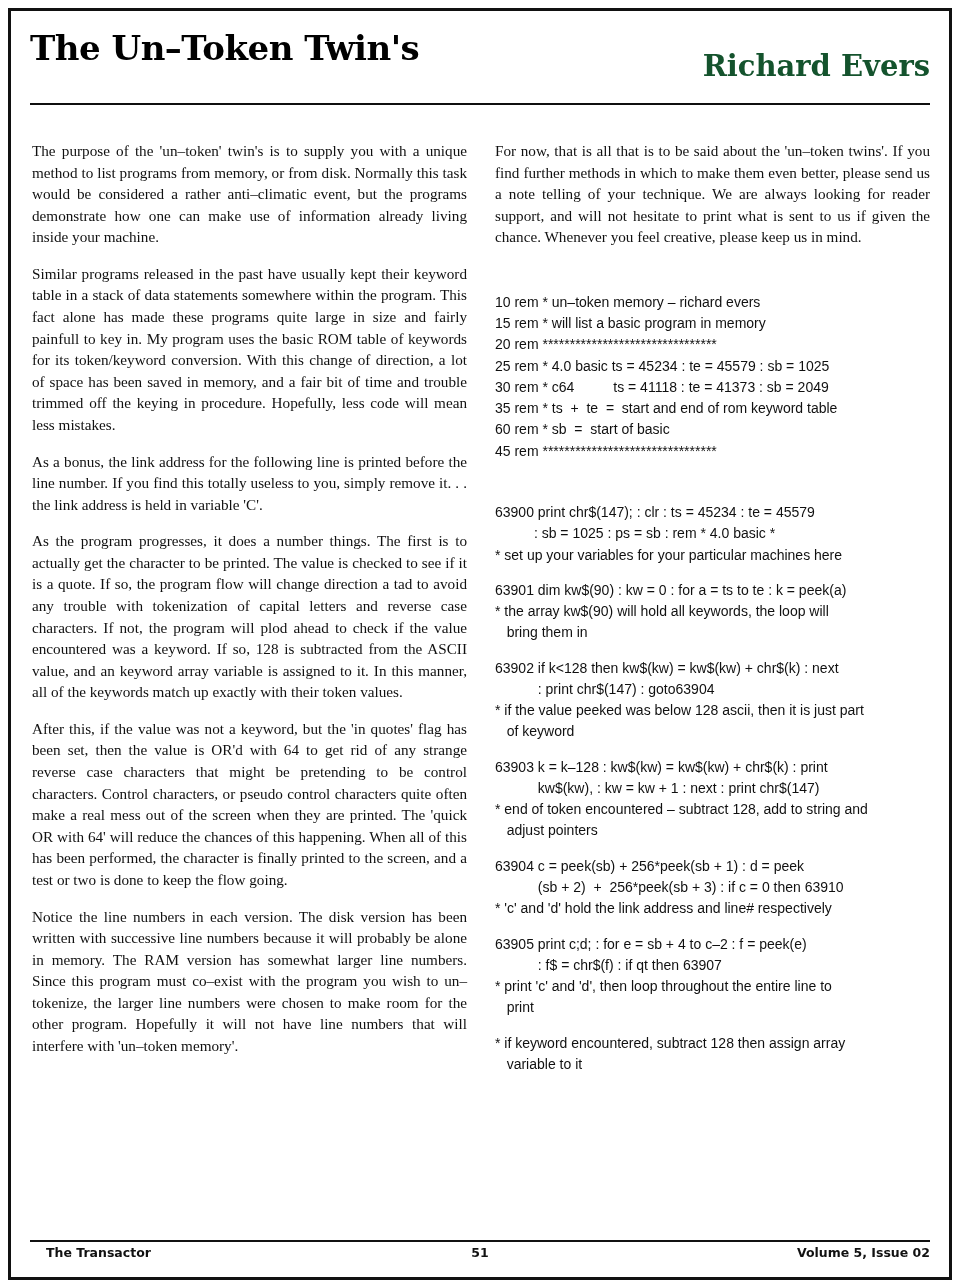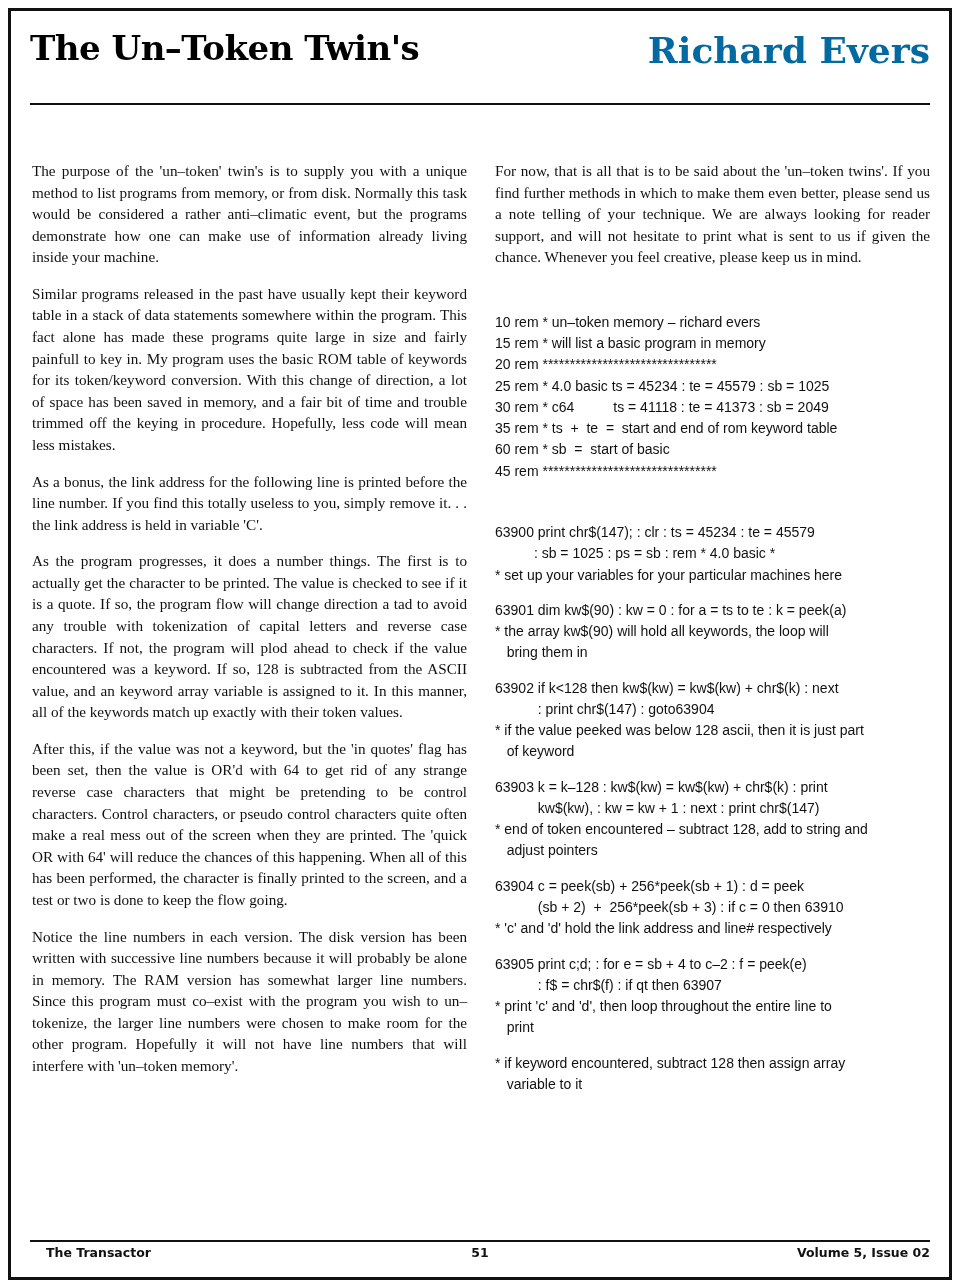--- a/index.html
+++ b/index.html
@@ -67,44 +67,43 @@
     font-weight: bold;
     font-size: 34px;
     letter-spacing: -0.5px;
     color: #000;
     line-height: 1.1;
     white-space: nowrap;
   }
   .author {
     font-family: "DejaVu Serif", serif;
     font-weight: bold;
-    font-size: 36px;
-    color: #0369a1;
+    font-size: 29px;
+    color: #14532d;
     line-height: 1.15;
-    margin-top: 0;
+    margin-top: 20px;
     white-space: nowrap;
   }
   .head-rule {
     position: absolute;
     left: 30px;
     right: 30px;
     top: 103px;
     height: 2px;
     background: #0f0f0f;
   }
 
   .columns {
     position: absolute;
     left: 32px;
     right: 30px;
     top: 140px;
     bottom: 90px;
     display: flex;
     gap: 28px;
-    margin-top: 20px;
   }
   .col {
     width: 444px;
     box-sizing: border-box;
   }
   .col.left p {
     text-align: justify;
   }
   .col p {
     margin: 0 0 15px 0;

